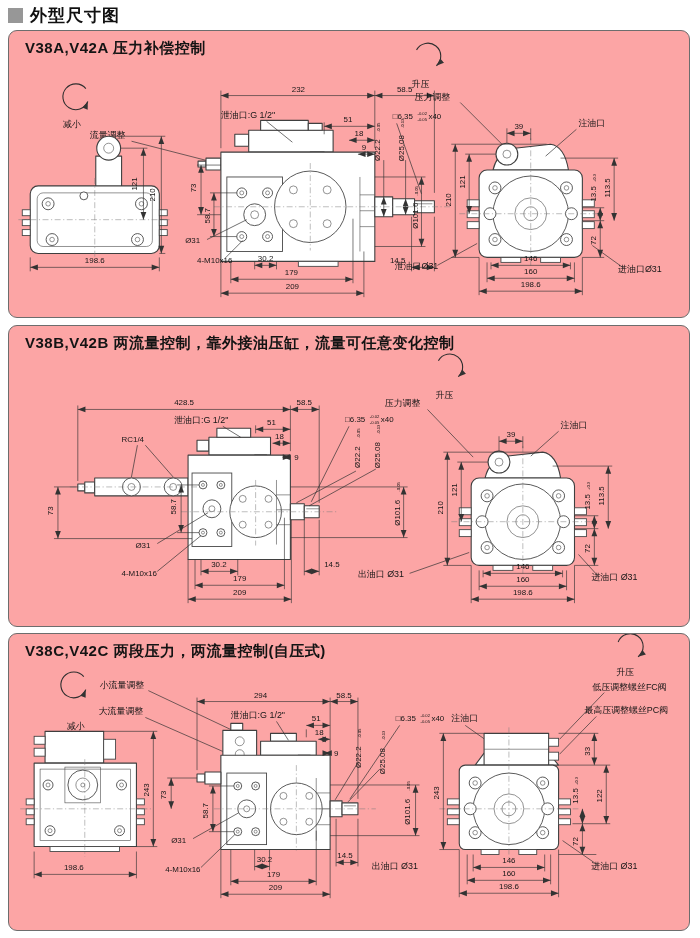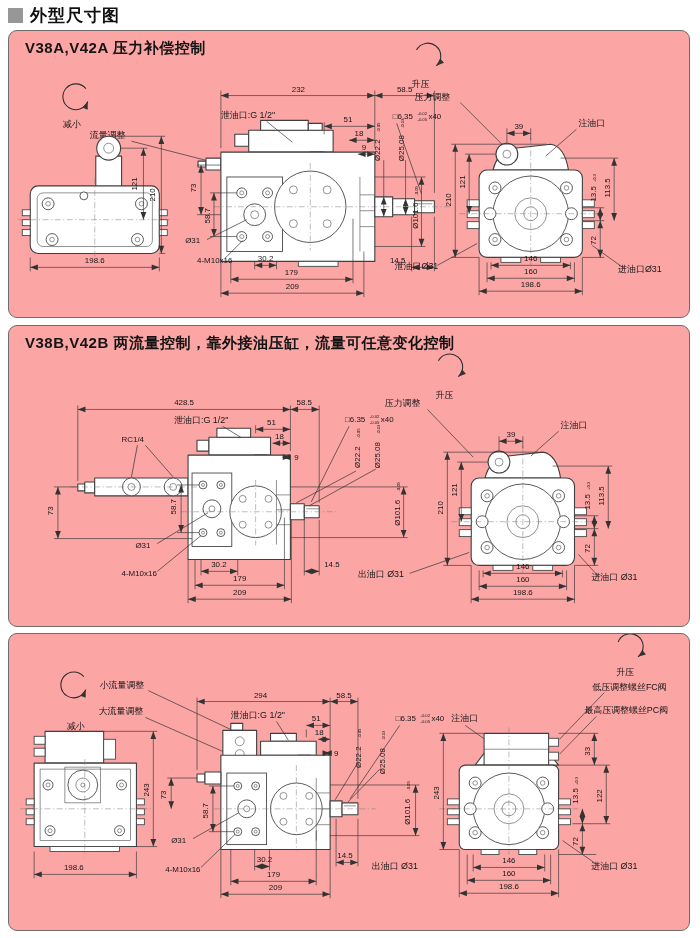--- a/index.html
+++ b/index.html
@@ -397,20 +397,21 @@
     <text class="am" x="516" y="271">198.6</text>
     <text class="zh" x="350" y="253">出油口 Ø31</text>
     <path class="ld" d="M402,249 L462,228"></path>
     <text class="zh" x="585" y="256">进油口 Ø31</text>
     <path class="ld" d="M592,252 L572,230"></path>
   </g>
 </svg>
 </section>
 
 <section class="panel" id="p3">
+<h2>V38C,V42C 两段压力，两流量控制(自压式)</h2>
 <svg viewBox="0 0 682 298">
   <g>
     <path class="curl" d="M74,43 A13,13 0 1 0 76,56" marker-end="url(#arr)"></path>
   </g>
   <text class="zh" x="57" y="96">减小</text>
   <text class="zh" x="90" y="54">小流量调整</text>
   <path class="ld" d="M139,57 L228,99"></path>
   <text class="zh" x="89" y="81">大流量调整</text>
   <path class="ld" d="M136,84 L218,120"></path>
 

